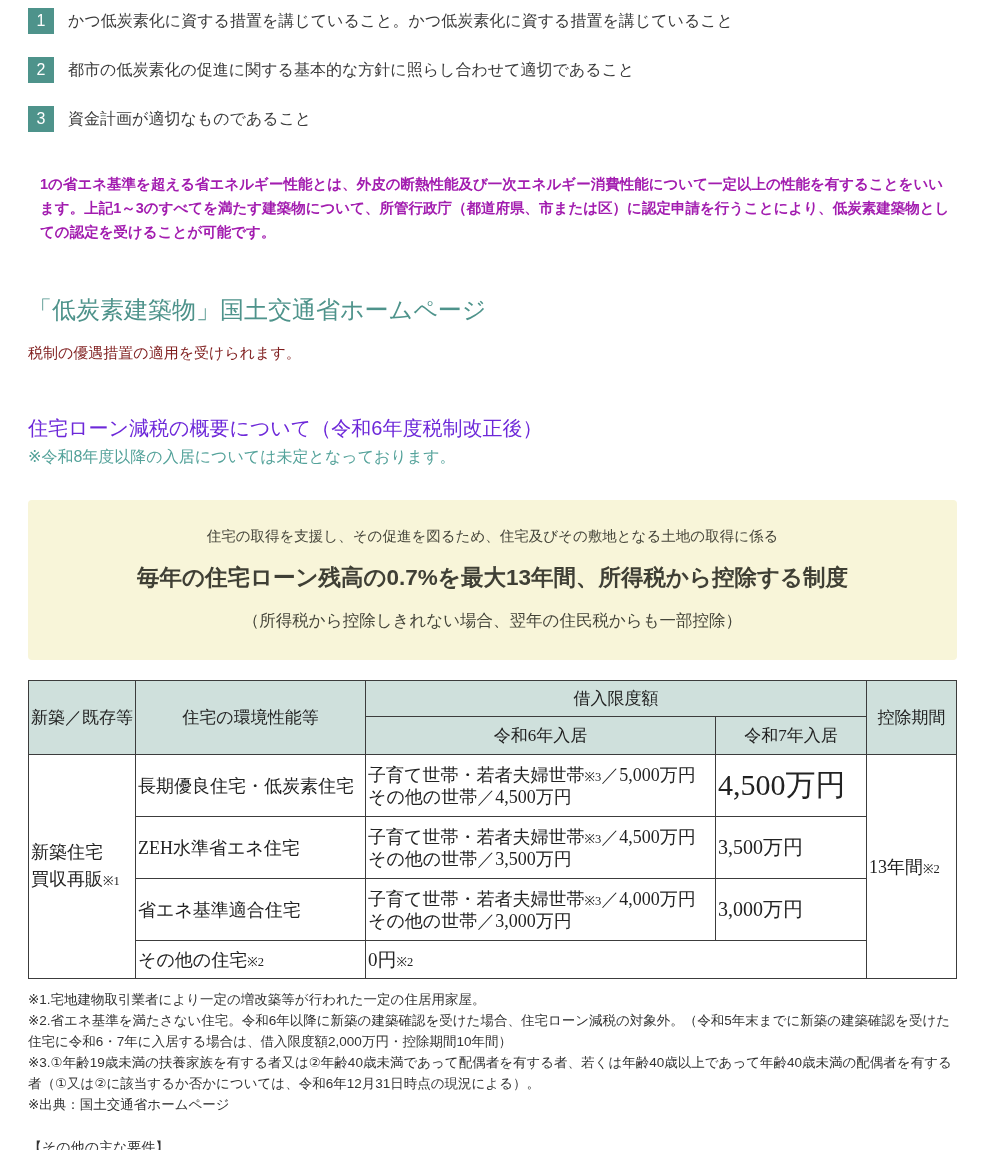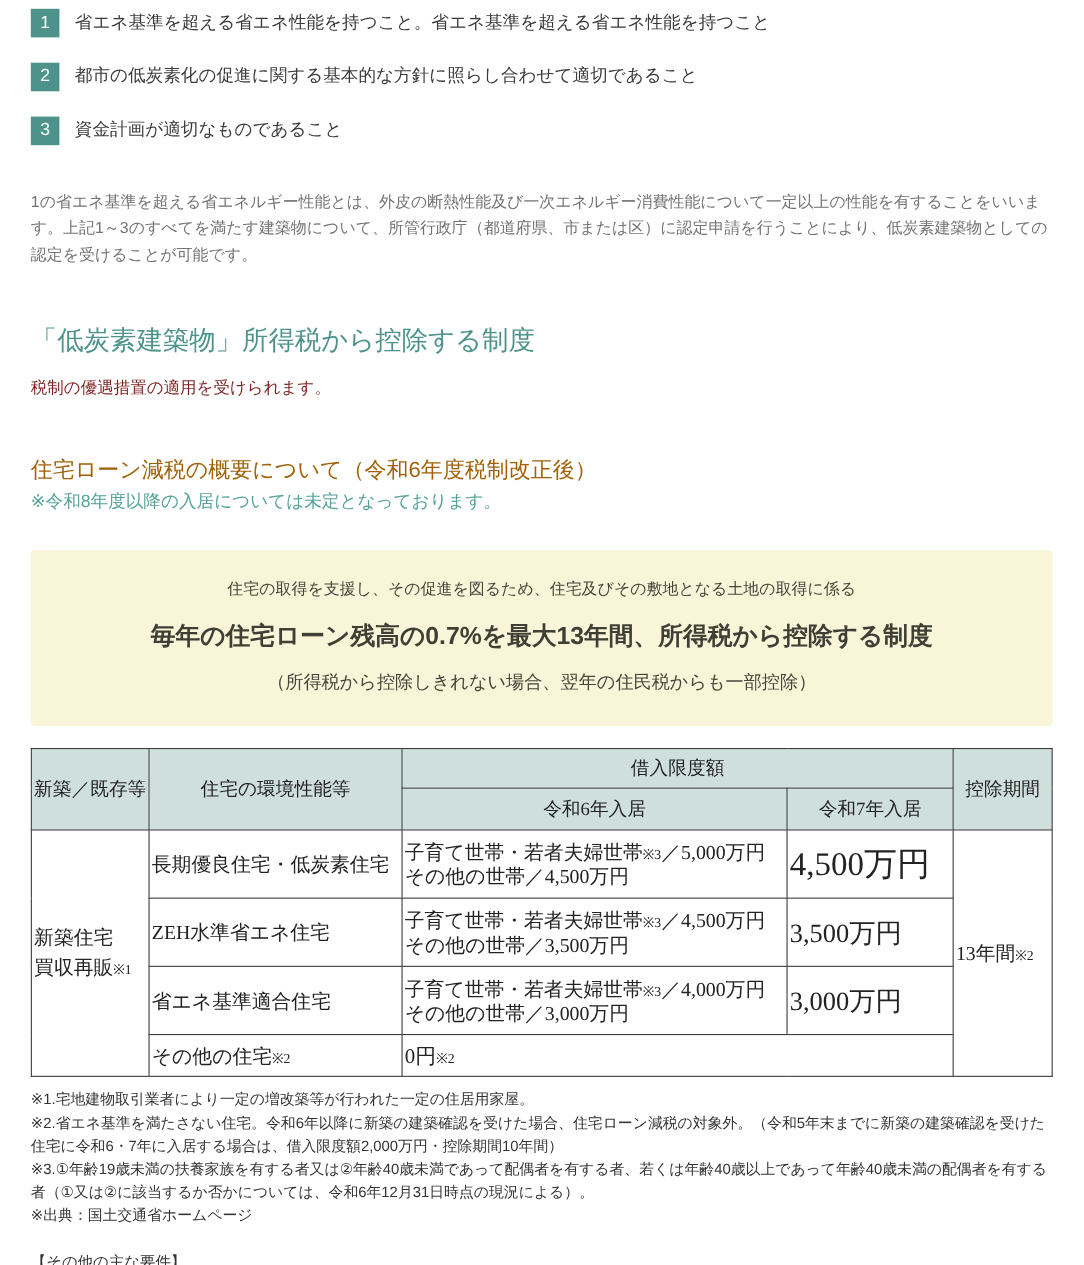--- a/index.html
+++ b/index.html
@@ -13,27 +13,27 @@
 
   
   .req-item{display:flex;align-items:flex-start;margin-bottom:23px;}
   .req-badge{
     flex:0 0 26px;width:26px;height:26px;background:#4E938B;color:#fff;
     font-size:16px;line-height:26px;text-align:center;margin-right:14px;
   }
   .req-text{font-size:16px;line-height:26px;color:#3a3a3a;}
 
   
-  .intro{margin:40px 0 0 0;font-size:14.5px;line-height:24px;color:#737373;}
+  .intro{margin:40px 0 0 12px;font-size:14.5px;line-height:24px;color:#a21caf;font-weight:bold;}
 
   
   .sec-heading{margin:50px 0 0 0;font-size:24px;font-weight:500;color:#4E938B;line-height:32px;}
   .sec-lead{margin:16px 0 0 0;font-size:15px;line-height:22px;color:#7f1d1d;}
 
-  .sub-title{margin:50px 0 0 0;font-size:20px;font-weight:500;color:#a16207;line-height:28px;}
+  .sub-title{margin:50px 0 0 0;font-size:20px;font-weight:500;color:#6d28d9;line-height:28px;}
   .sub-note{margin:4px 0 0 0;font-size:16px;line-height:22px;color:#54A29A;}
 
   
   .highlight{
     margin-top:32px;background:#F8F5D9;border-radius:4px;
     text-align:center;padding:26px 20px 28px 20px;color:#45453a;
   }
   .highlight .hl1{font-size:14.5px;line-height:21px;}
   .highlight .hl2{font-size:22.5px;font-weight:bold;line-height:31px;margin-top:15px;color:#3f3f35;}
   .highlight .hl3{font-size:16.5px;line-height:24px;margin-top:15px;}
@@ -50,55 +50,55 @@
   table.loan th{background:#CFE0DC;font-size:17px;white-space:nowrap;}
   tr.h-top{height:36px;}
   tr.h-sub{height:38px;}
   th.th-limit{border-bottom:1px dashed #3C3C3C;}
   th.th-sub{border-top:1px dashed #3C3C3C;}
   tr.body-row{height:62px;}
   tr.body-row-last{height:38px;}
   td.c-group{font-size:18px;line-height:27px;}
   td.c-perf{font-size:18px;white-space:nowrap;margin-top:32px;}
   td.c-limit{font-size:18px;line-height:20px;white-space:nowrap;}
-  td.c-r7{font-size:24px;}
+  td.c-r7{font-size:20px;}
   td.c-r7-big{font-size:30px;}
   td.c-period{font-size:18px;}
   td.c-merged{font-size:19px;}
   .ref{font-size:12.5px;}
 
   
   .footnotes{margin-top:10px;font-size:13.5px;line-height:21px;color:#333;}
   .footnotes p{margin:0;}
   .other-req{margin-top:22px;font-size:14px;line-height:21px;color:#333;}
   .other-req p{margin:0;}
 </style>
 </head>
 <body>
 
 <div class="page">
 
   <div>
     <div class="req-item">
       <div class="req-badge">1</div>
-      <div class="req-text">省エネ基準を超える省エネ性能を持つこと。省エネ基準を超える省エネ性能を持つこと</div>
+      <div class="req-text">かつ低炭素化に資する措置を講じていること。かつ低炭素化に資する措置を講じていること</div>
     </div>
     <div class="req-item">
       <div class="req-badge">2</div>
       <div class="req-text">都市の低炭素化の促進に関する基本的な方針に照らし合わせて適切であること</div>
     </div>
     <div class="req-item">
       <div class="req-badge">3</div>
       <div class="req-text">資金計画が適切なものであること</div>
     </div>
   </div>
 
   <p class="intro">1の省エネ基準を超える省エネルギー性能とは、外皮の断熱性能及び一次エネルギー消費性能について一定以上の性能を有することをいいます。上記1～3のすべてを満たす建築物について、所管行政庁（都道府県、市または区）に認定申請を行うことにより、低炭素建築物としての認定を受けることが可能です。</p>
 
-  <h1 class="sec-heading">「低炭素建築物」所得税から控除する制度</h1>
+  <h1 class="sec-heading">「低炭素建築物」国土交通省ホームページ</h1>
   <p class="sec-lead">税制の優遇措置の適用を受けられます。</p>
 
   <h2 class="sub-title">住宅ローン減税の概要について（令和6年度税制改正後）</h2>
   <p class="sub-note">※令和8年度以降の入居については未定となっております。</p>
 
   <div class="highlight">
     <div class="hl1">住宅の取得を支援し、その促進を図るため、住宅及びその敷地となる土地の取得に係る</div>
     <div class="hl2">毎年の住宅ローン残高の0.7%を最大13年間、所得税から控除する制度</div>
     <div class="hl3">（所得税から控除しきれない場合、翌年の住民税からも一部控除）</div>
   </div>

